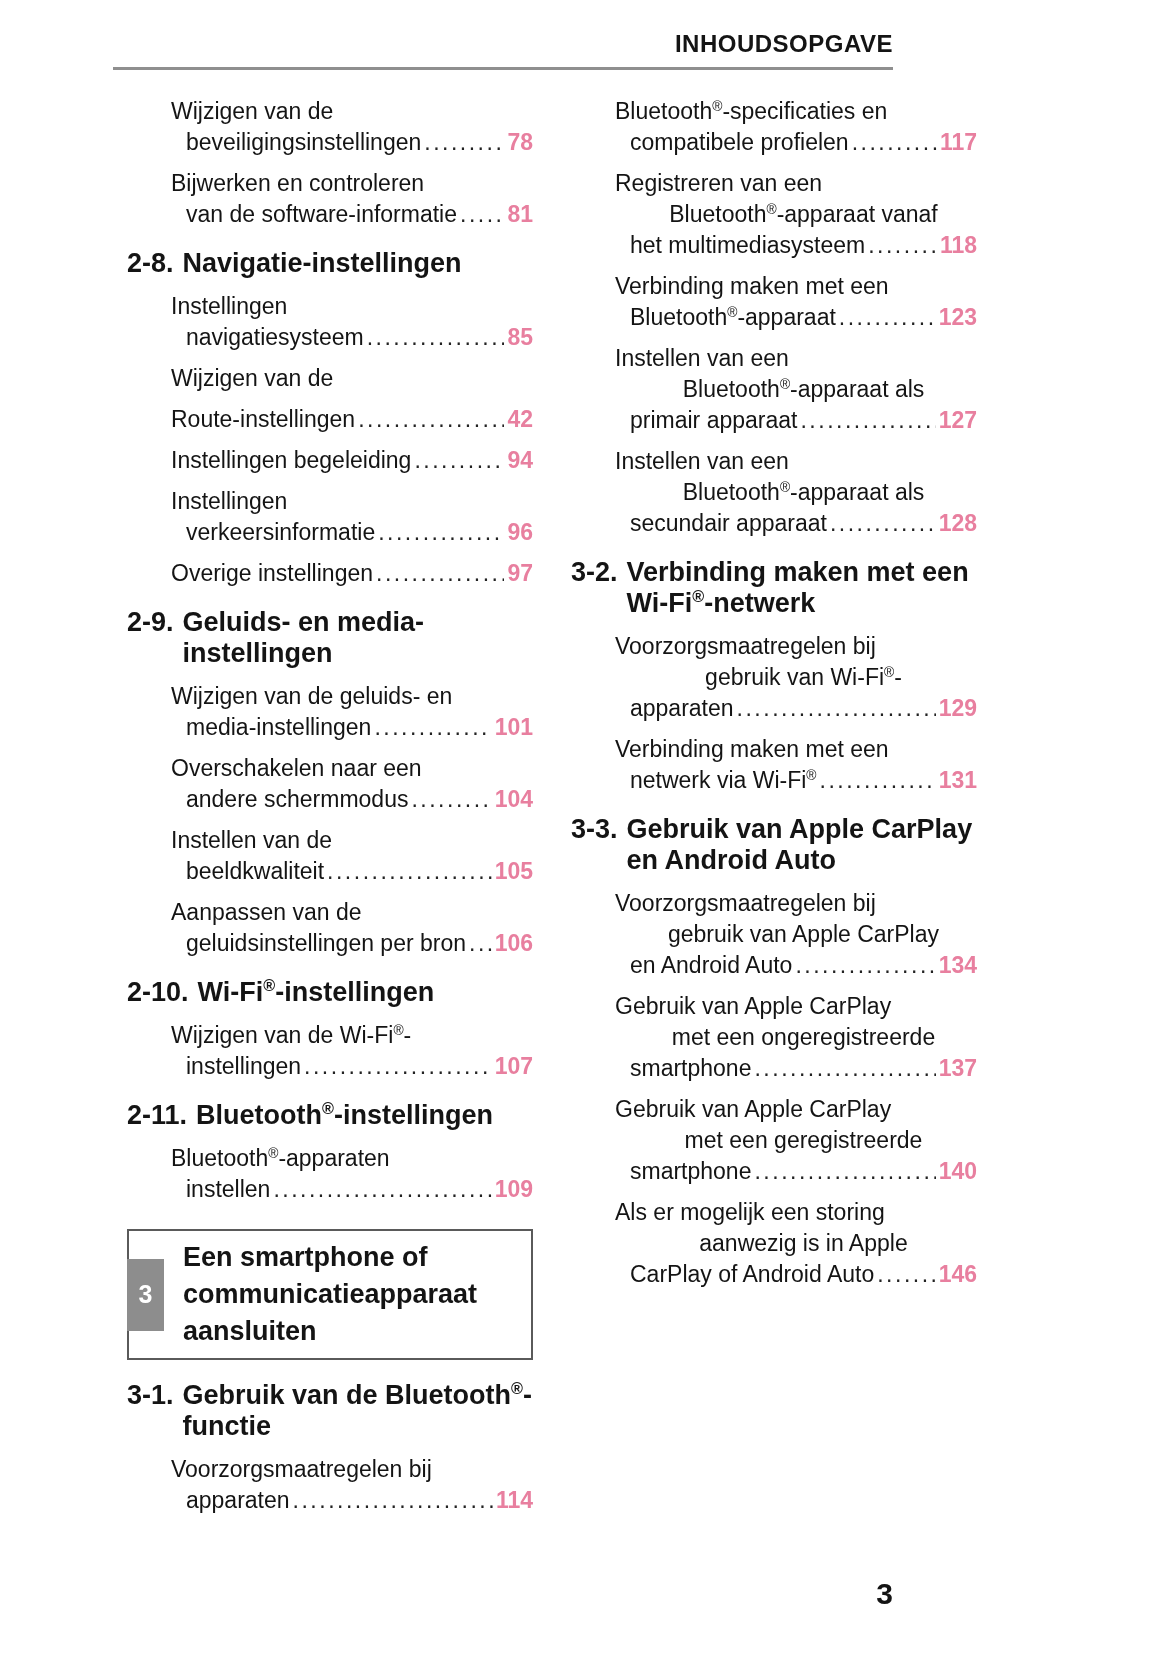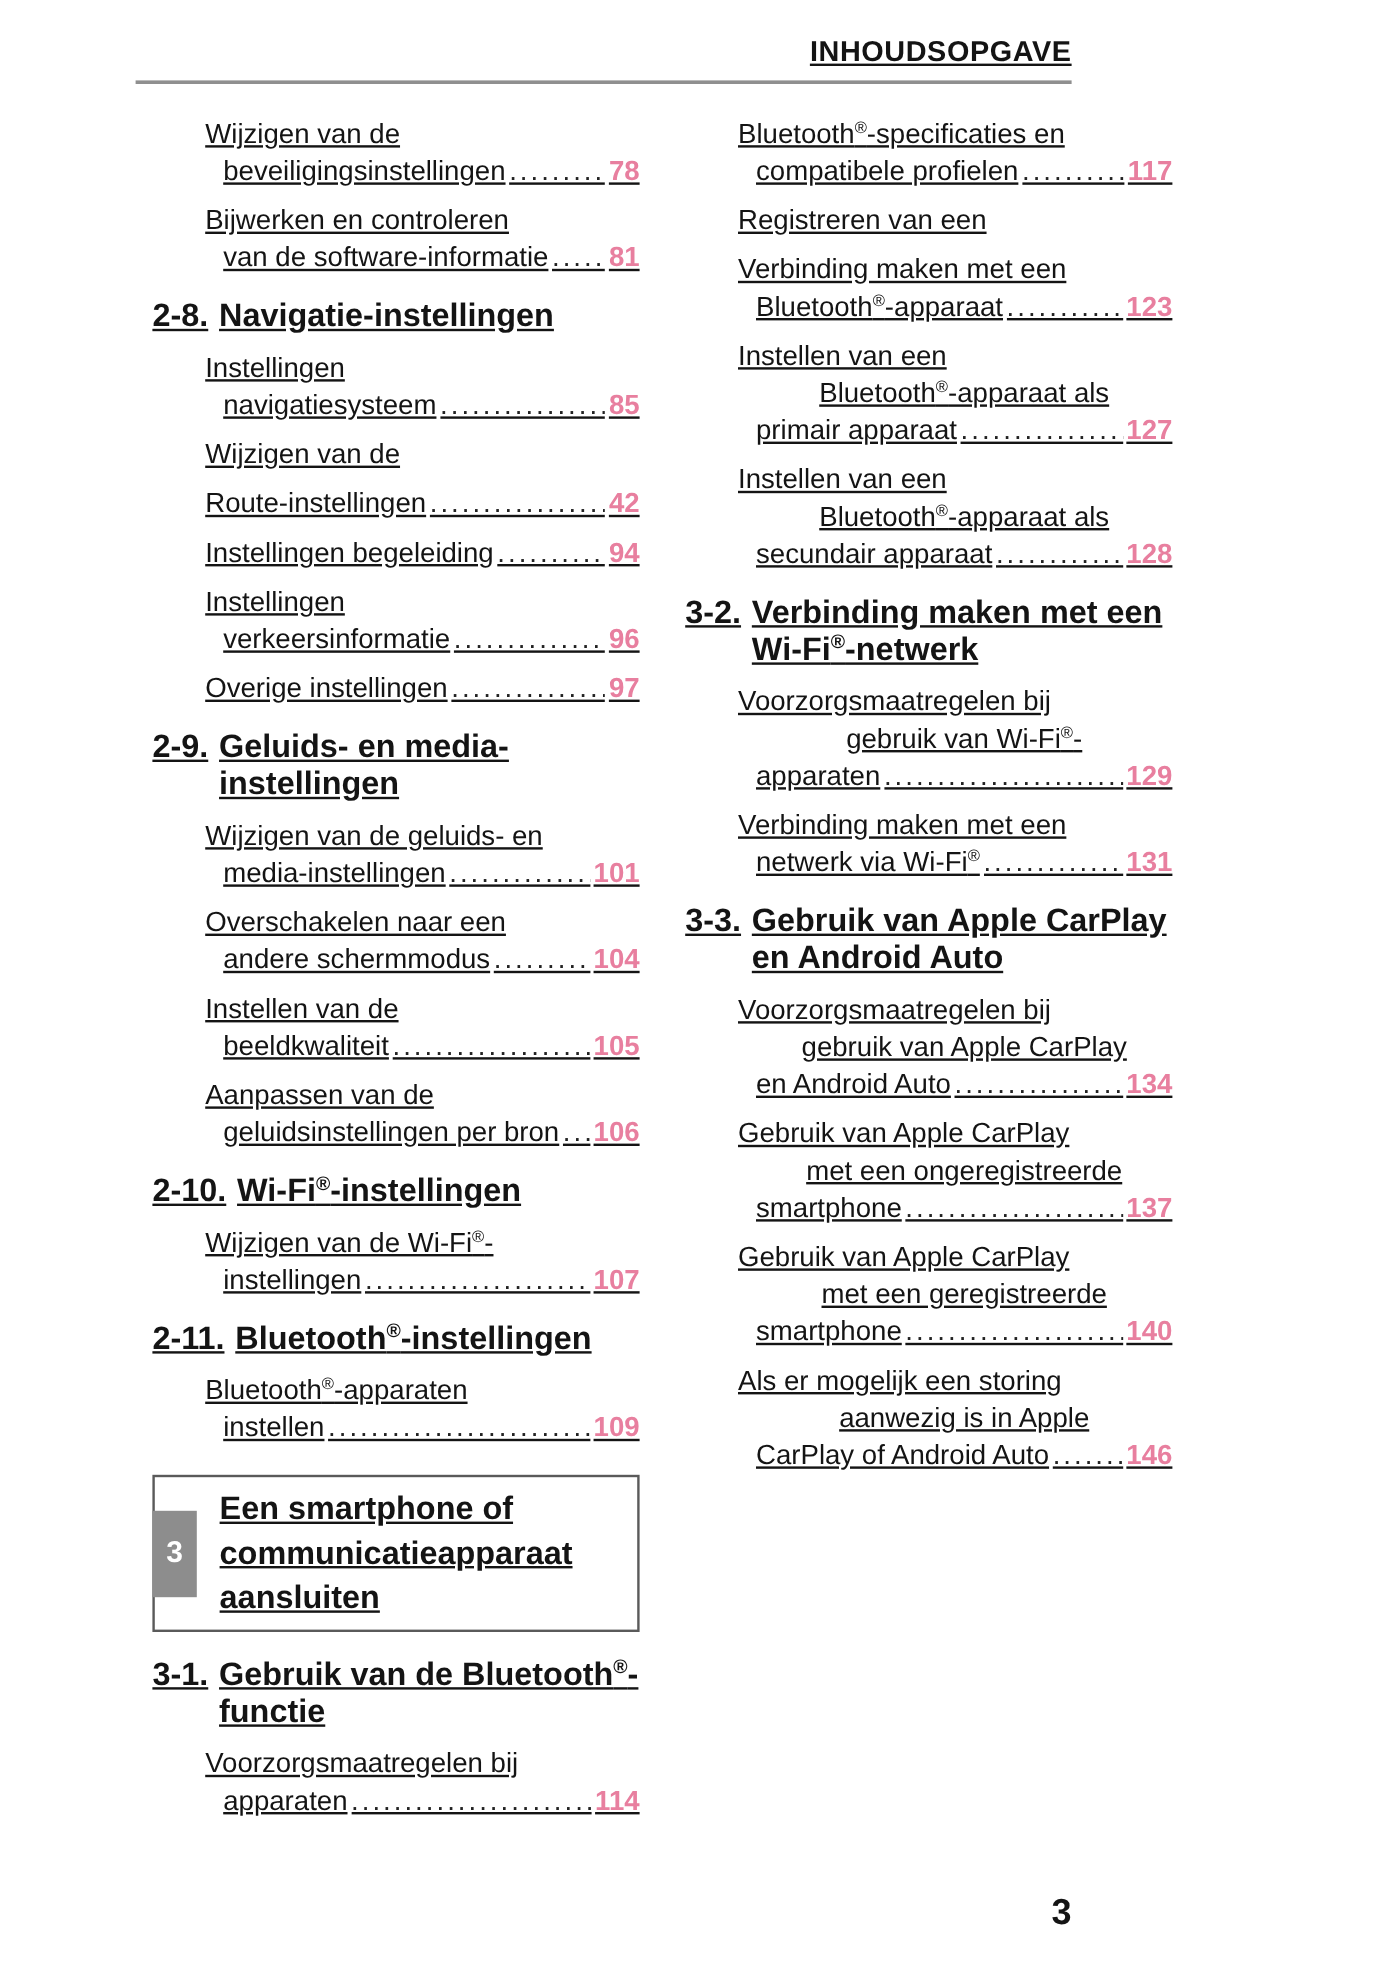--- a/index.html
+++ b/index.html
@@ -7,21 +7,20 @@
     background: #ffffff;
     font-family: "Liberation Sans", "DejaVu Sans", sans-serif;
     color: #141414;
   }
   .page {
     width: 1063px;
     height: 1653px;
     position: relative;
     background: #ffffff;
     overflow: hidden;
-    text-decoration: underline;
   }
   .content { margin-left: 113px; margin-right: 170px; }
   .header-title {
     padding-top: 30px;
     text-align: right;
     font-size: 24px;
     font-weight: bold;
     letter-spacing: 0.5px;
   }
   .header-rule { margin-top: 9px; height: 0; border-bottom: 3px solid #8f8f8f; }
@@ -228,20 +227,26 @@
           <div class="toc-entry">
             <div class="entry-line"><span class="txt">Bluetooth<sup class="reg">®</sup>-specificaties en</span></div>
             <div class="entry-line cont leader-row">
               <span class="txt">compatibele profielen</span>
               <span class="dots"></span>
               <span class="pg">117</span>
             </div>
           </div>
           <div class="toc-entry">
             <div class="entry-line"><span class="txt">Registreren van een</span></div>
+            <div class="entry-line cont"><span class="txt">Bluetooth<sup class="reg">®</sup>-apparaat vanaf</span></div>
+            <div class="entry-line cont leader-row">
+              <span class="txt">het multimediasysteem</span>
+              <span class="dots"></span>
+              <span class="pg">118</span>
+            </div>
           </div>
           <div class="toc-entry">
             <div class="entry-line"><span class="txt">Verbinding maken met een</span></div>
             <div class="entry-line cont leader-row">
               <span class="txt">Bluetooth<sup class="reg">®</sup>-apparaat</span>
               <span class="dots"></span>
               <span class="pg">123</span>
             </div>
           </div>
           <div class="toc-entry">

